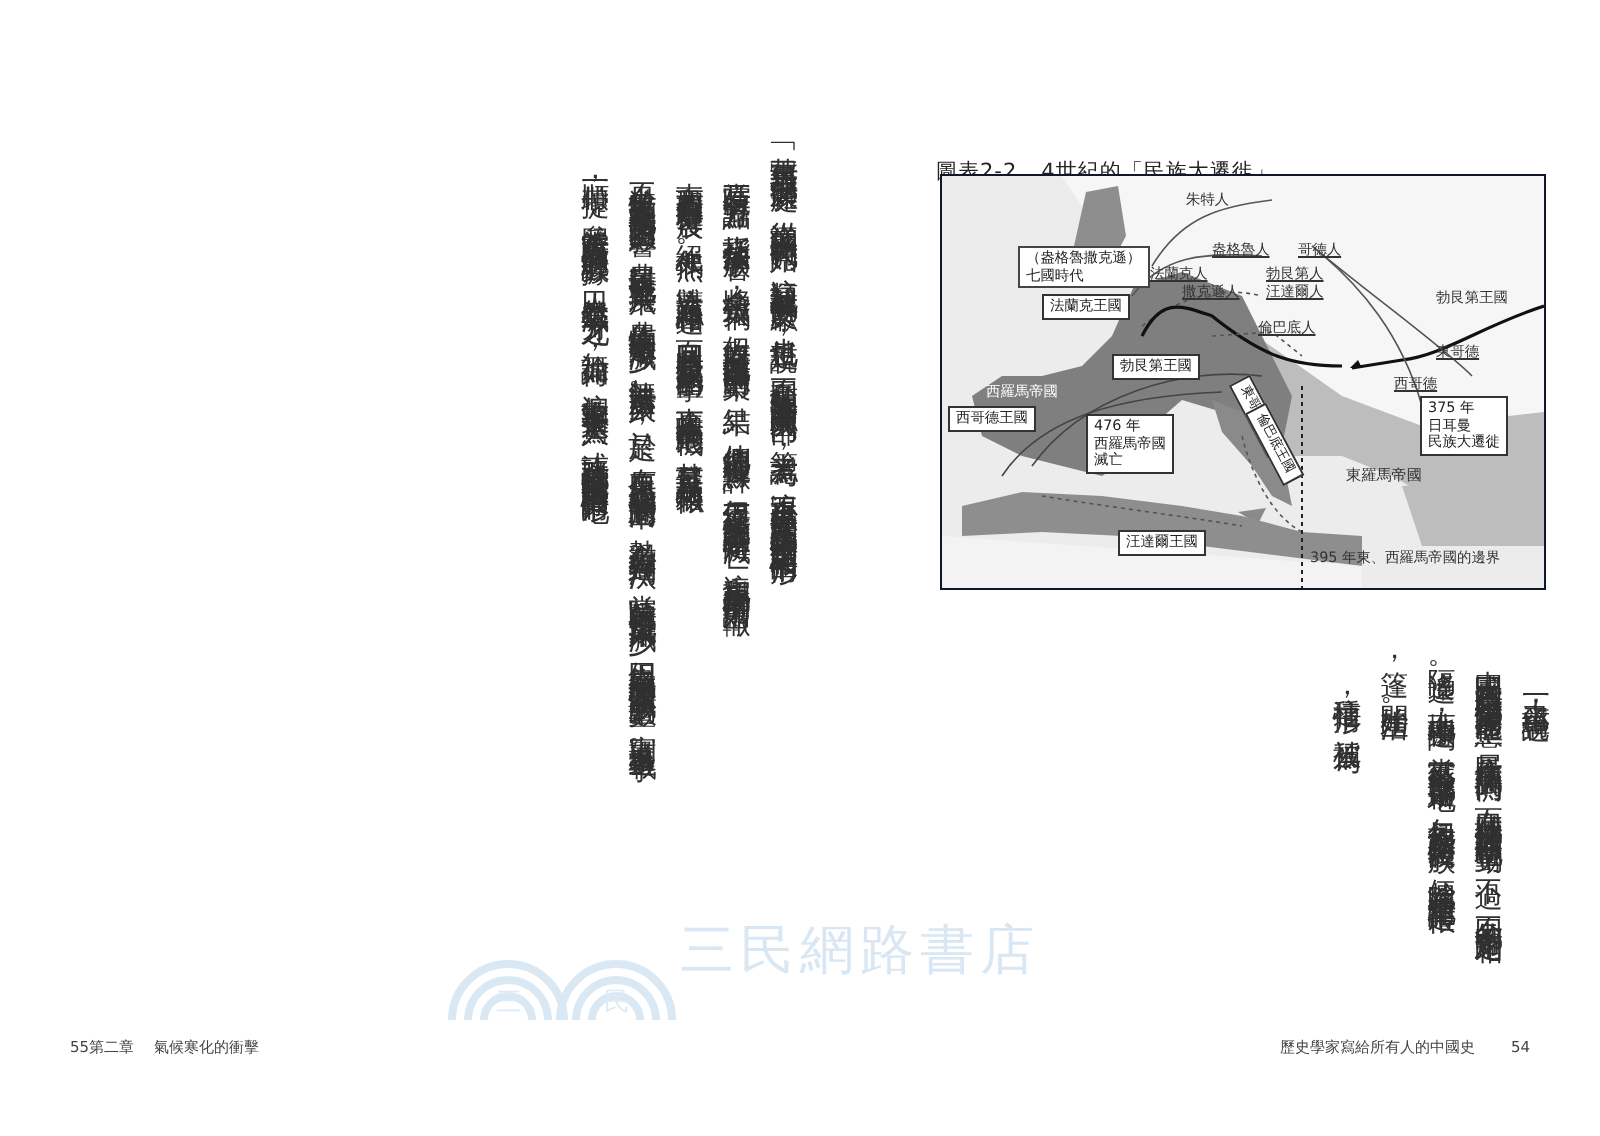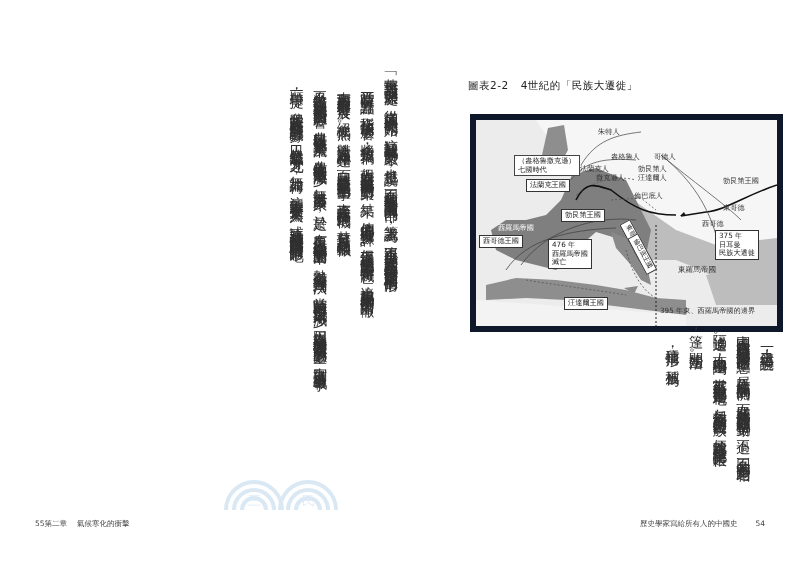--- a/index.html
+++ b/index.html
@@ -22,29 +22,29 @@
     .left-text { right:-2px; top:66px; height:400px; }
     .right-text { right:22px; top:324px; height:134px; }
 
     
     .fig-title {
       position:absolute; left:468px; top:79px; font-family:"DejaVu Sans", sans-serif;
       font-size:10.5px; color:#222; letter-spacing:0.5px;
     }
     .fig-title .num { margin-right:12px; }
     .map {
-      position:absolute; left:470px; top:114px; width:301px; height:206px;
-      background:#3b82f6; border:6px solid #0f172a; overflow:hidden;
+      position:absolute; left:470px; top:87px; width:301px; height:206px;
+      background:#3b82f6; border:1px solid #0f172a; overflow:hidden;
     }
     .map svg { position:absolute; left:0; top:0; }
     .lbl {
       position:absolute; font-family:"DejaVu Sans", sans-serif; font-size:7.2px;
       color:#333; white-space:nowrap; line-height:1.15;
     }
-    .lbl.u { }
+    .lbl.u { text-decoration:underline; }
     .box {
       position:absolute; font-family:"DejaVu Sans", sans-serif; font-size:7.2px;
       color:#222; background:#fff; border:1px solid #333; padding:1px 3px;
       white-space:nowrap; line-height:1.2;
     }
     .rot { transform:rotate(62deg); transform-origin:center; }
 
     
     .footer {
       position:absolute; top:519px; font-family:"DejaVu Sans", sans-serif;
@@ -175,20 +175,21 @@
       <path d="M4,58 A28,28 0 0 1 60,58"></path>
       <path d="M12,58 A20,20 0 0 1 52,58"></path>
       <path d="M20,58 A12,12 0 0 1 44,58"></path>
       <path d="M58,58 A28,28 0 0 1 114,58"></path>
       <path d="M66,58 A20,20 0 0 1 106,58"></path>
       <path d="M74,58 A12,12 0 0 1 98,58"></path>
     </g>
   </svg>
   <span class="wm-char" style="left:26px;top:40px">三</span>
   <span class="wm-char" style="left:80px;top:40px">民</span>
+  <span class="wm-title">三民網路書店</span>
 </div>
 
 <div class="footer footer-left">
   <span class="pg">55</span><span class="ch">第二章</span><span>氣候寒化的衝擊</span>
 </div>
 <div class="footer footer-right">
   <span>歷史學家寫給所有人的中國史</span><span class="pg">54</span>
 </div>
 
 </body></html>

